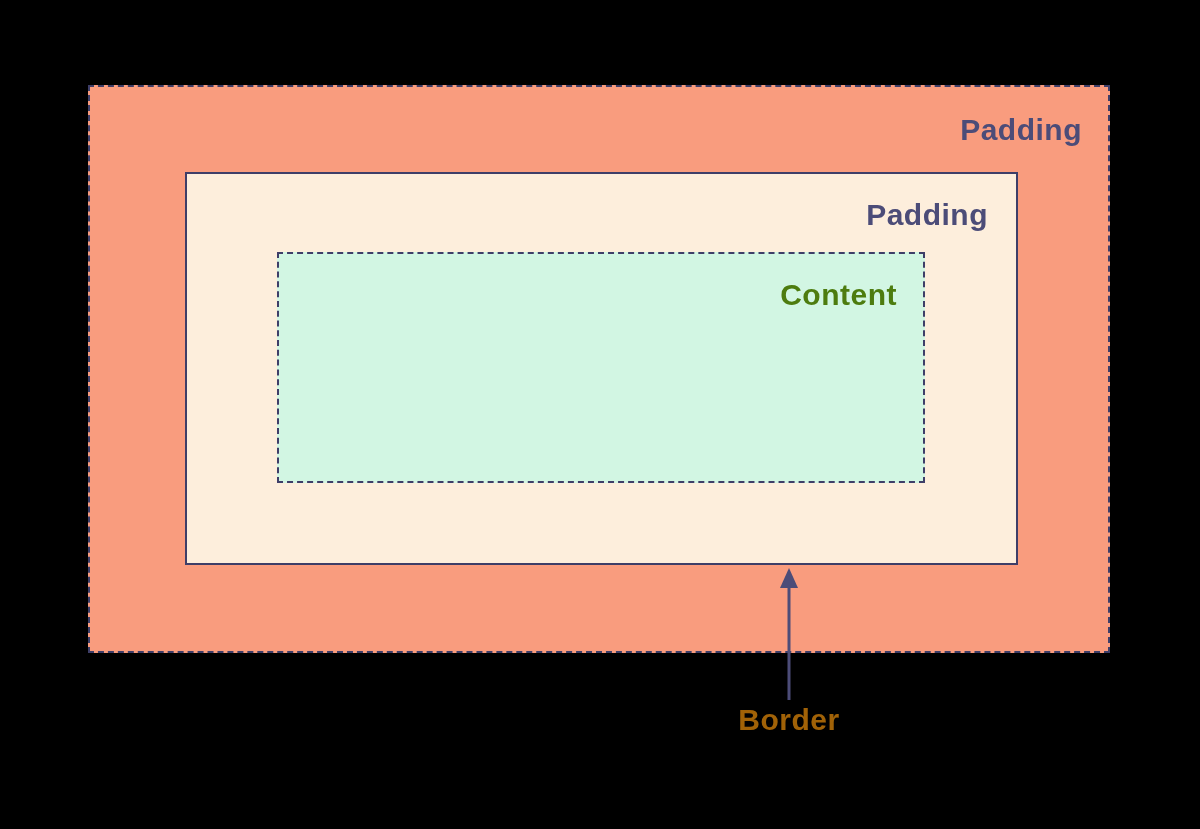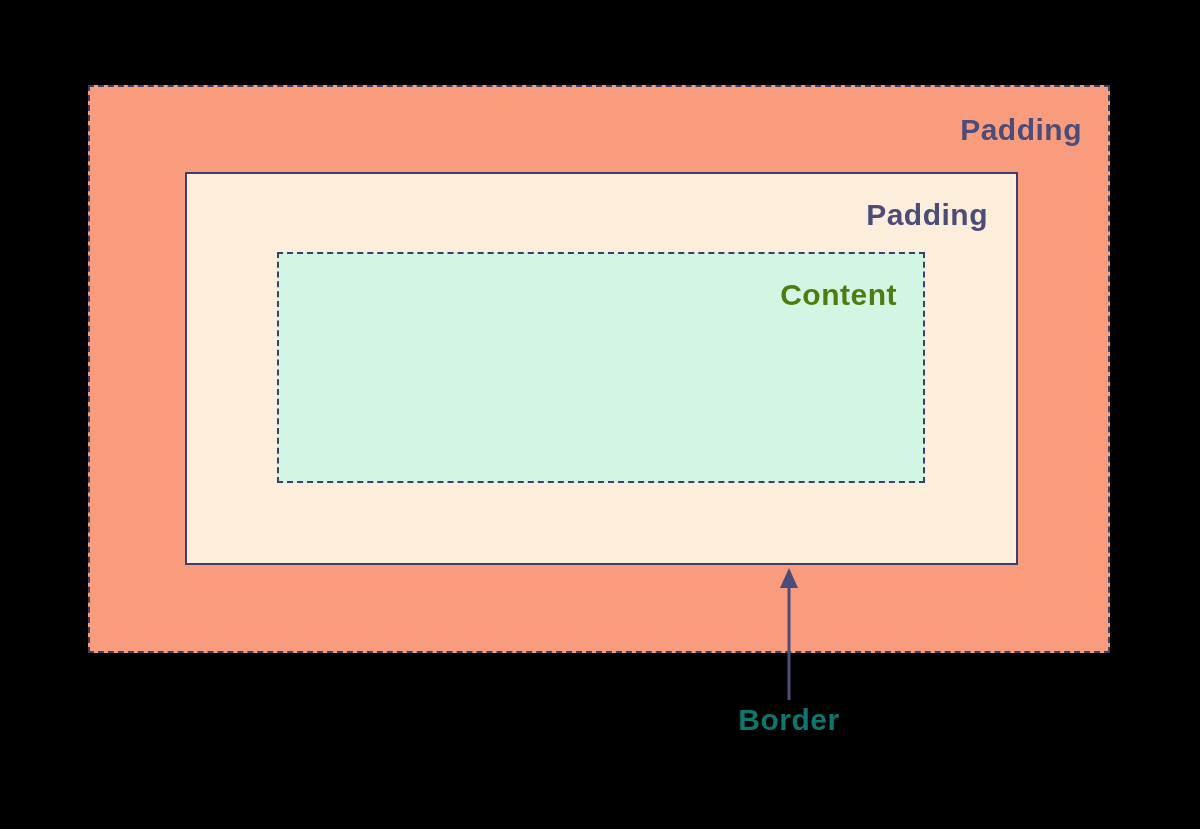--- a/index.html
+++ b/index.html
@@ -93,15 +93,15 @@
         <span class="label content-label" style="color: #4d7c0f;">Content</span>
       </div>
     </div>
   </div>
 
   <svg class="arrow-wrap" viewBox="0 0 40 134" aria-hidden="true">
     <line x1="20" y1="133" x2="20" y2="16" stroke-width="3" stroke="#4C4C78"></line>
     <polygon points="20,1 11,21 29,21" fill="#4C4C78"></polygon>
   </svg>
 
-  <span class="border-label" style="color: #0f766e;">Border</span>
+  <span class="border-label" style="color: #a16207;">Border</span>
 
 </div>
 
 </body></html>

